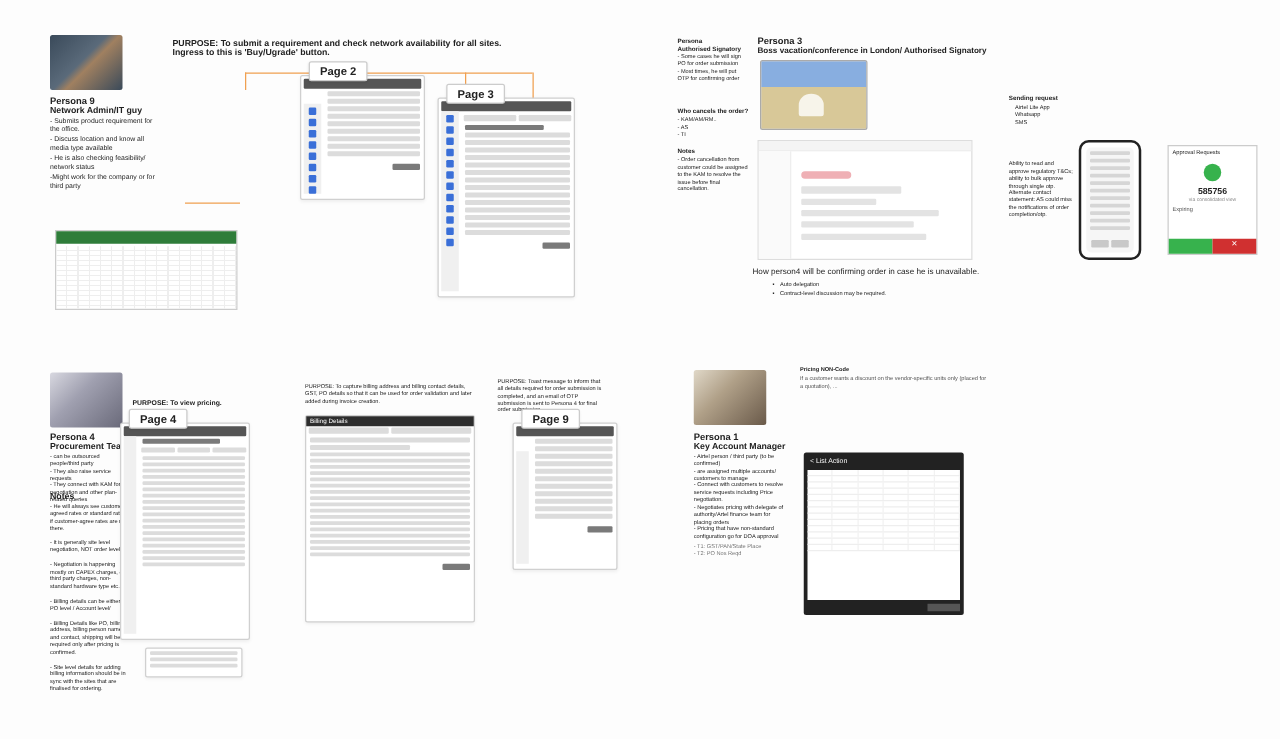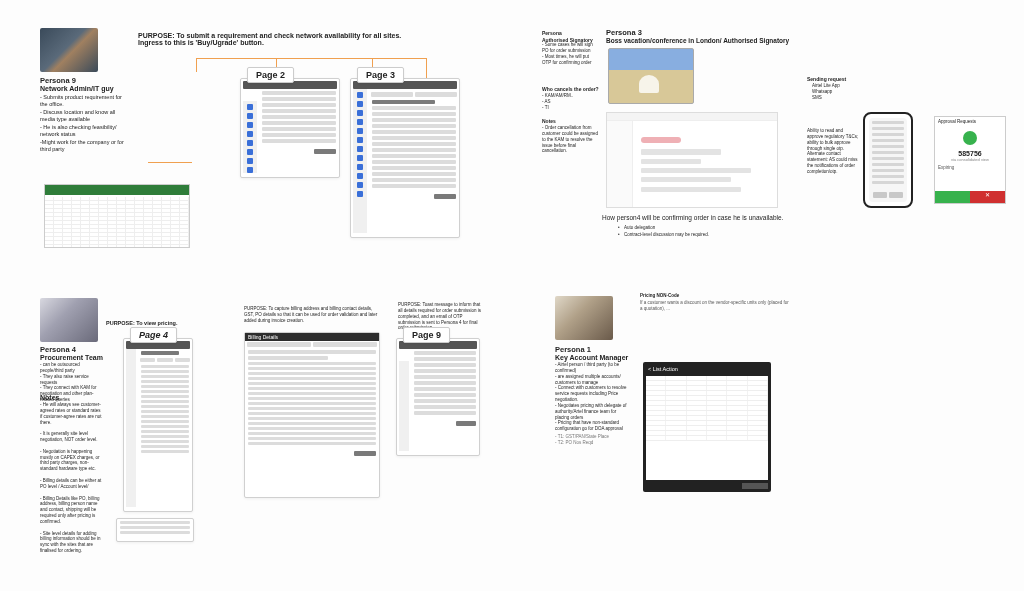--- a/index.html
+++ b/index.html
@@ -154,21 +154,21 @@
 Ingress  to this is 'Buy/Ugrade' button.</b></div>
 
   <div class="hline" style="left:196px; top:58px; width:230px;"></div>
   <div class="vline" style="left:196px; top:58px; height:14px;"></div>
   <div class="vline" style="left:276px; top:58px; height:20px;"></div>
   <div class="vline" style="left:372px; top:58px; height:20px;"></div>
   <div class="vline" style="left:426px; top:58px; height:70px;"></div>
   <div class="hline" style="left:148px; top:162px; width:44px;"></div>
 
 
-  <div class="wf" style="left:240px; top:78px; width:100px; height:100px;">
+  <div class="wf" style="left:240px; top:60px; width:100px; height:100px;">
     <div class="tag">Page 2</div>
     <div class="hdr"></div>
     <div class="side">
       <div class="chk"></div>
         <div class="chk"></div>
         <div class="chk"></div>
         <div class="chk"></div>
       <div class="chk"></div>
         <div class="chk"></div>
         <div class="chk"></div>
@@ -322,21 +322,21 @@
 - Negotiation is happening mostly on CAPEX charges, or third party charges, non-standard hardware type etc.
 
 - Billing details can be either at PO level / Account level/
 
 - Billing Details like PO, billing address, billing person name and contact, shipping will be required only after pricing is confirmed.
 
 - Site level details for adding billing information should be in sync with the sites that are finalised for ordering.</div>
 
   <div class="small-text" style="left:106px; top:320px; font-weight:700; font-size:5.5px;">PURPOSE: To view pricing.</div>
 
-  <div class="wf" style="left:123px; top:338px; width:70px; height:174px;font-style:italic;">
+  <div class="wf" style="left:96px; top:338px; width:104px; height:174px;">
     <div class="tag">Page 4</div>
     <div class="hdr"></div>
     <div class="side" style="left:2px; top:10px; width:10px;"></div>
     <div style="margin-left:14px;">
       <div class="bar dark" style="height:4px; width:70%;"></div>
       <div class="row">
           <div class="bar"></div>
           <div class="bar"></div>
           <div class="bar"></div>
         </div>
@@ -390,21 +390,21 @@
       <div class="bar" style="height:3px;"></div>
     <div class="bar" style="height:3px;"></div>
       <div class="bar" style="height:3px;"></div>
     <div class="bar" style="height:3px;"></div>
       <div class="bar" style="height:3px;"></div>
     <div class="bar" style="height:3px;"></div>
     <div class="bar dark" style="height:5px; width:22px; float:right; margin:4px 3px;"></div>
   </div>
 
   <div class="tiny-text" style="left:398px; top:302px; width:86px;">PURPOSE: Toast message to inform that all details required for order submission is completed, and an email of OTP submission is sent to Persona 4 for final order submission.</div>
-  <div class="wf" style="left:396px; top:338px; width:84px; height:118px;">
+  <div class="wf" style="left:410px; top:338px; width:84px; height:118px;">
     <div class="tag">Page 9</div>
     <div class="hdr"></div>
     <div class="side" style="width:10px;"></div>
     <div style="margin-left:14px;">
       <div class="bar" style="height:4px;"></div>
         <div class="bar" style="height:4px;"></div>
       <div class="bar" style="height:4px;"></div>
         <div class="bar" style="height:4px;"></div>
       <div class="bar" style="height:4px;"></div>
         <div class="bar" style="height:4px;"></div>

